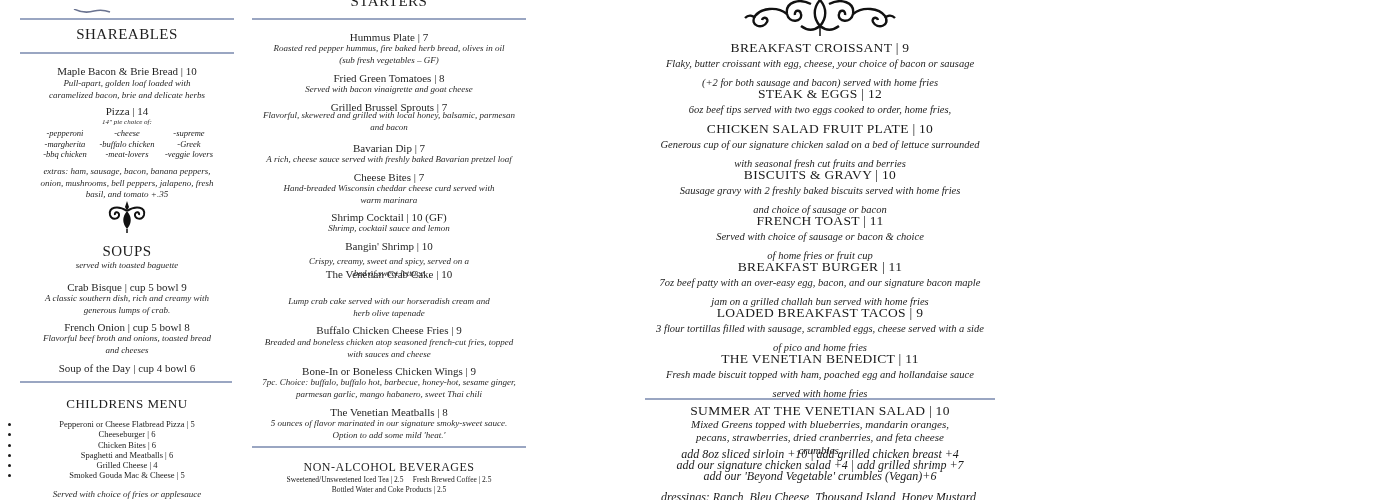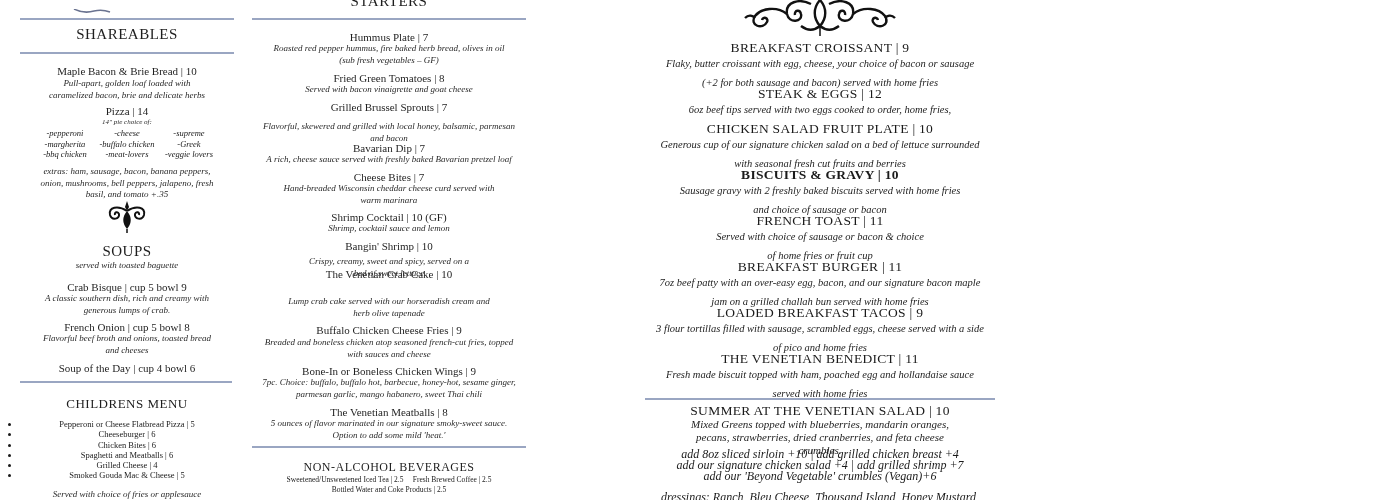--- a/index.html
+++ b/index.html
@@ -100,21 +100,21 @@
   <div class="abs heading" style="top:-7px;font-size:15px;">STARTERS</div>
   <div class="rule" style="left:0;width:274px;top:18px;"></div>
 
   <div class="abs item-title" style="top:31px;">Hummus Plate | 7</div>
   <div class="abs item-desc" style="top:43px;padding:0 16px;">Roasted red pepper hummus, fire baked herb bread, olives in oil (sub fresh vegetables – GF)</div>
 
   <div class="abs item-title" style="top:72px;">Fried Green Tomatoes | 8</div>
   <div class="abs item-desc" style="top:84px;">Served with bacon vinaigrette and goat cheese</div>
 
   <div class="abs item-title" style="top:101px;">Grilled Brussel Sprouts | 7</div>
-  <div class="abs item-desc" style="top:121px;padding:0 8px;font-style:italic;">Flavorful, skewered and grilled with local honey, balsamic, parmesan and bacon</div>
+  <div class="abs item-desc" style="top:110px;padding:0 8px;font-style:italic;">Flavorful, skewered and grilled with local honey, balsamic, parmesan and bacon</div>
 
   <div class="abs item-title" style="top:142px;">Bavarian Dip | 7</div>
   <div class="abs item-desc" style="top:154px;">A rich, cheese sauce served with freshly baked Bavarian pretzel loaf</div>
 
   <div class="abs item-title" style="top:171px;">Cheese Bites | 7</div>
   <div class="abs item-desc" style="top:183px;padding:0 28px;">Hand-breaded Wisconsin cheddar cheese curd served with warm marinara</div>
 
   <div class="abs item-title" style="top:211px;">Shrimp Cocktail | 10 (GF)</div>
   <div class="abs item-desc" style="top:223px;">Shrimp, cocktail sauce and lemon</div>
 
@@ -159,21 +159,21 @@
 
   <div class="abs bf-title" style="top:40px;">BREAKFAST CROISSANT | 9</div>
   <div class="abs bf-desc" style="top:54px;padding:0 18px;">Flaky, butter croissant with egg, cheese, your choice of bacon or sausage (+2 for both sausage and bacon) served with home fries</div>
 
   <div class="abs bf-title" style="top:86px;">STEAK &amp; EGGS | 12</div>
   <div class="abs bf-desc" style="top:100px;">6oz beef tips served with two eggs cooked to order, home fries,</div>
 
   <div class="abs bf-title" style="top:121px;">CHICKEN SALAD FRUIT PLATE | 10</div>
   <div class="abs bf-desc" style="top:135px;padding:0 14px;">Generous cup of our signature chicken salad on a bed of lettuce surrounded with seasonal fresh cut fruits and berries</div>
 
-  <div class="abs bf-title" style="top:167px;font-weight:bold;">BISCUITS &amp; GRAVY | 10</div>
+  <div class="abs bf-title" style="top:167px;">BISCUITS &amp; GRAVY | 10</div>
   <div class="abs bf-desc" style="top:181px;padding:0 30px;">Sausage gravy with 2 freshly baked biscuits served with home fries and choice of sausage or bacon</div>
 
   <div class="abs bf-title" style="top:213px;">FRENCH TOAST | 11</div>
   <div class="abs bf-desc" style="top:227px;padding:0 66px;">Served with choice of sausage or bacon &amp; choice of home fries or fruit cup</div>
 
   <div class="abs bf-title" style="top:259px;">BREAKFAST BURGER | 11</div>
   <div class="abs bf-desc" style="top:273px;padding:0 14px;">7oz beef patty with an over-easy egg, bacon, and our signature bacon maple jam on a grilled challah bun served with home fries</div>
 
   <div class="abs bf-title" style="top:305px;">LOADED BREAKFAST TACOS | 9</div>
   <div class="abs bf-desc" style="top:319px;padding:0 6px;">3 flour tortillas filled with sausage, scrambled eggs, cheese served with a side of pico and home fries</div>

